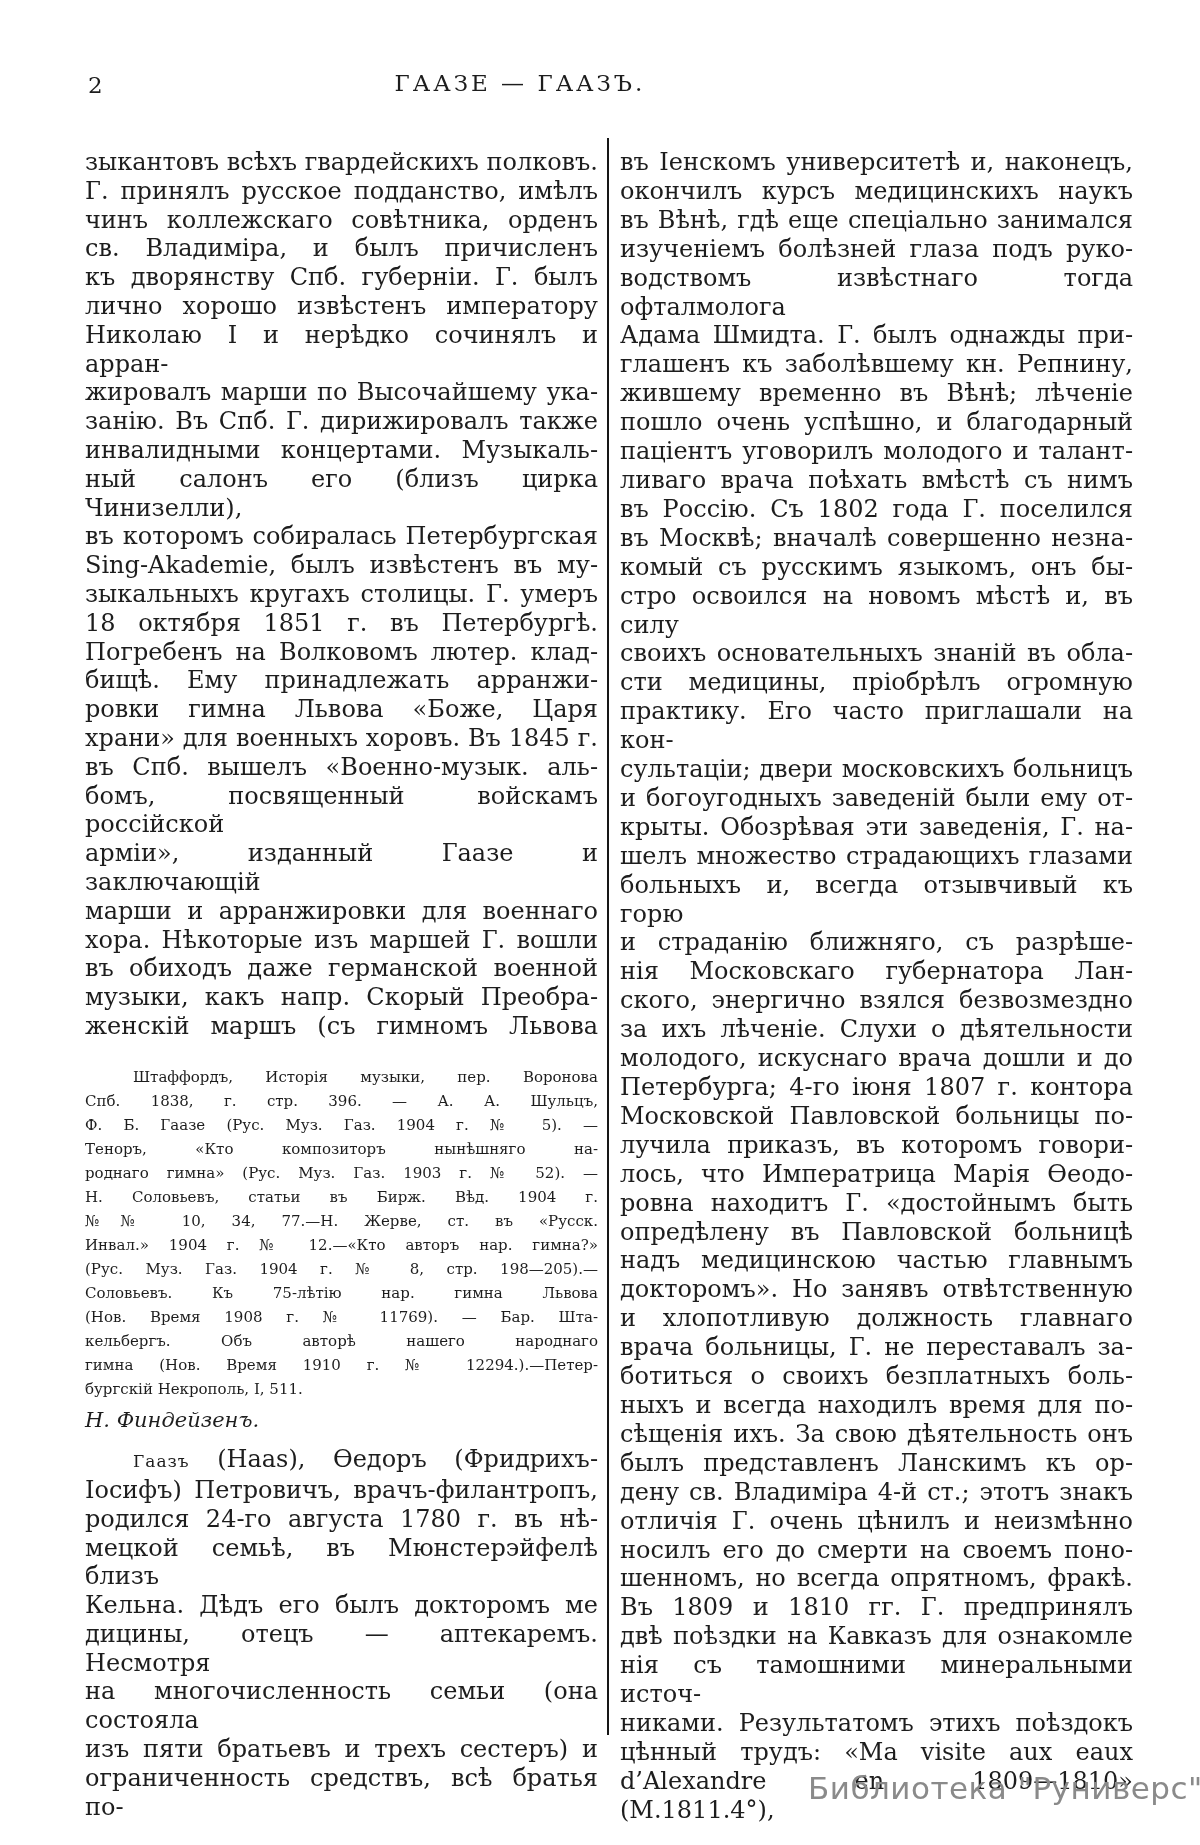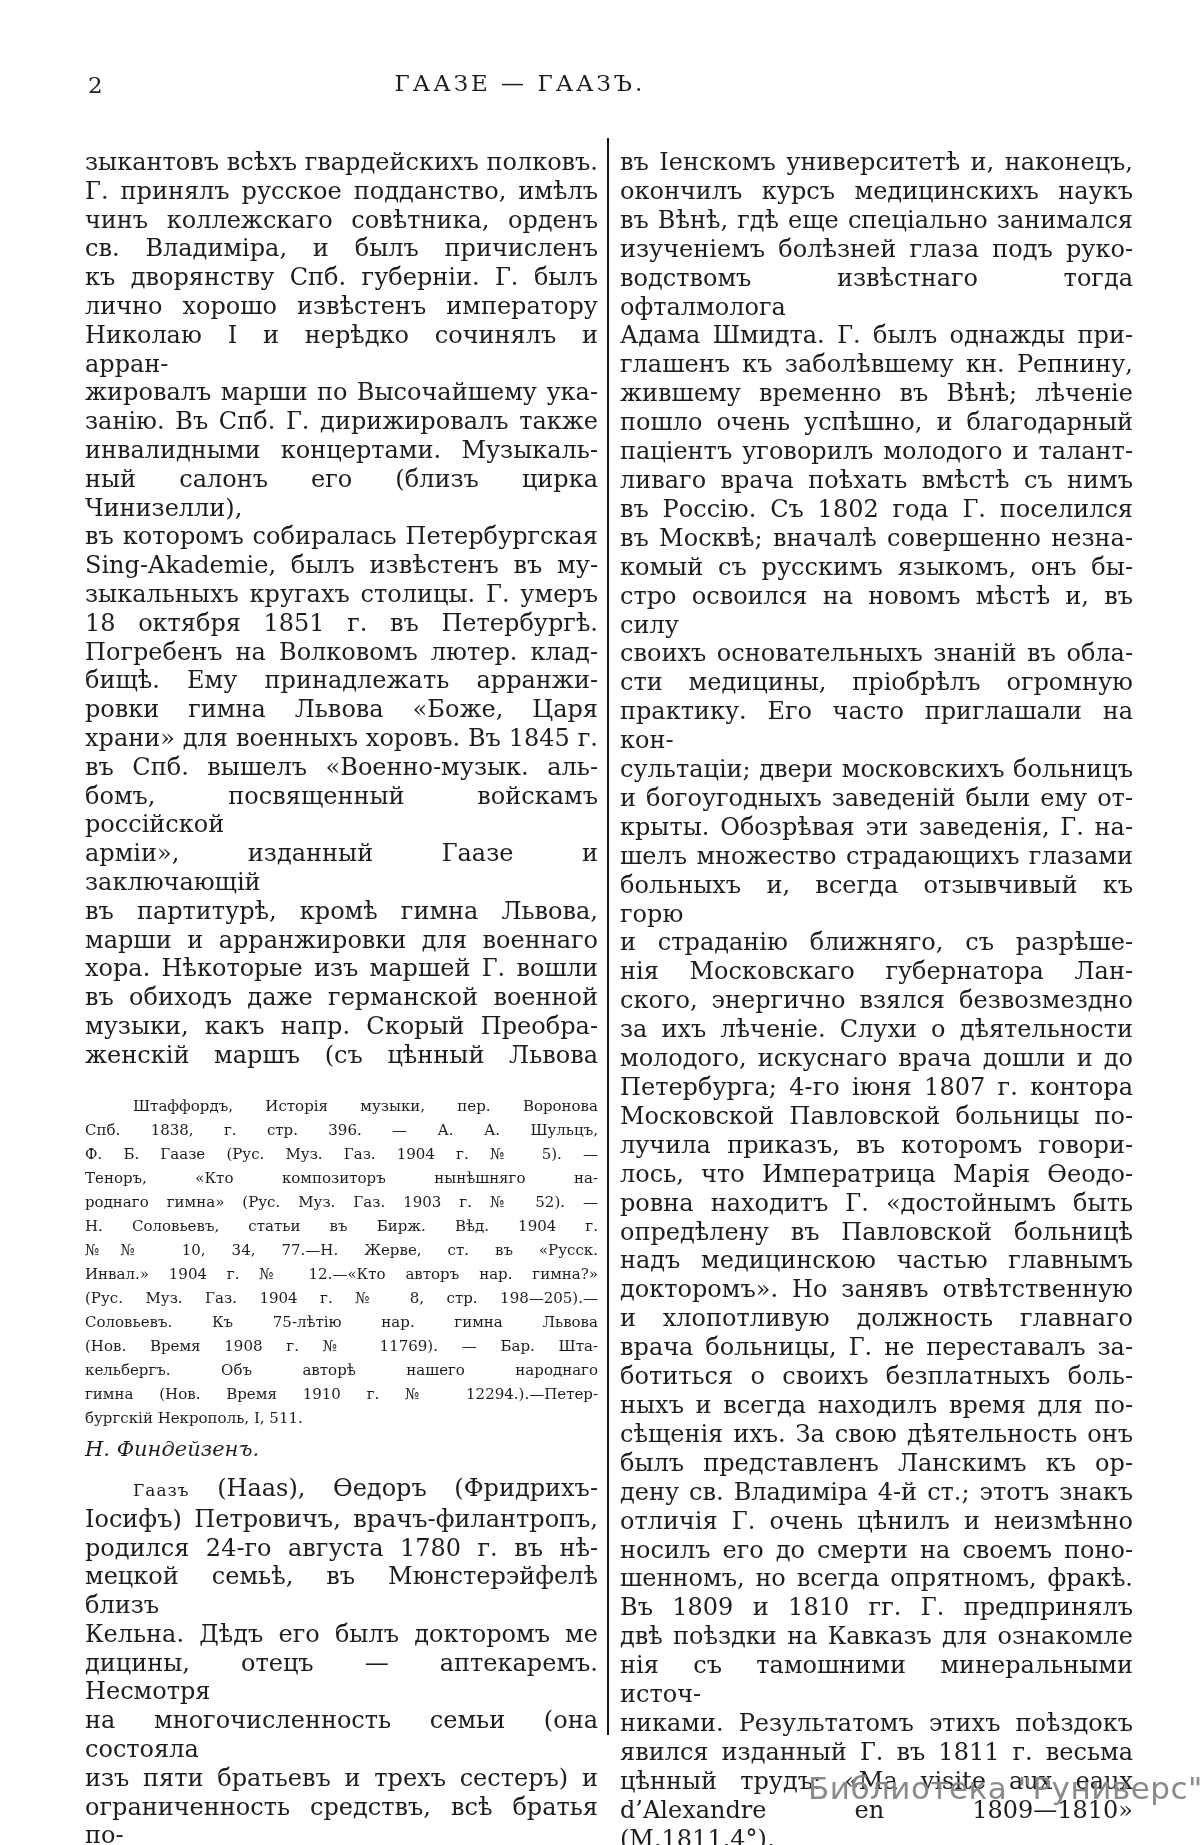--- a/index.html
+++ b/index.html
@@ -79,26 +79,25 @@
       <div class="line">Sing-Akademie, былъ извѣстенъ въ му-</div>
       <div class="line">зыкальныхъ кругахъ столицы. Г. умеръ</div>
       <div class="line">18 октября 1851 г. въ Петербургѣ.</div>
       <div class="line">Погребенъ на Волковомъ лютер. клад-</div>
       <div class="line">бищѣ. Ему принадлежать арранжи-</div>
       <div class="line">ровки гимна Львова «Боже, Царя</div>
       <div class="line">храни» для военныхъ хоровъ. Въ 1845 г.</div>
       <div class="line">въ Спб. вышелъ «Военно-музык. аль-</div>
       <div class="line">бомъ, посвященный войскамъ россійской</div>
       <div class="line">арміи», изданный Гаазе и заключающій</div>
-      <div class="line">въ партитурѣ, кромѣ гимна Львова,</div>
       <div class="line">марши и арранжировки для военнаго</div>
       <div class="line">хора. Нѣкоторые изъ маршей Г. вошли</div>
       <div class="line">въ обиходъ даже германской военной</div>
       <div class="line">музыки, какъ напр. Скорый Преобра-</div>
-      <div class="line">женскій маршъ (съ цѣнный Львова</div>
+      <div class="line">женскій маршъ (съ гимномъ Львова</div>
     </div>
 
   <div class="biblio">
       <div class="line ind">Штаффордъ, Исторія музыки, пер. Воронова</div>
       <div class="line">Спб. 1838, г. стр. 396. — А. А. Шульцъ,</div>
       <div class="line">Ф. Б. Гаазе (Рус. Муз. Газ. 1904 г. № 5). —</div>
       <div class="line">Теноръ, «Кто композиторъ нынѣшняго на-</div>
       <div class="line">роднаго гимна» (Рус. Муз. Газ. 1903 г. № 52). —</div>
       <div class="line">Н. Соловьевъ, статьи въ Бирж. Вѣд. 1904 г.</div>
       <div class="line">№№ 10, 34, 77.—Н. Жерве, ст. въ «Русск.</div>
@@ -177,19 +176,18 @@
       <div class="line">сѣщенія ихъ. За свою дѣятельность онъ</div>
       <div class="line">былъ представленъ Ланскимъ къ ор-</div>
       <div class="line">дену св. Владиміра 4-й ст.; этотъ знакъ</div>
       <div class="line">отличія Г. очень цѣнилъ и неизмѣнно</div>
       <div class="line">носилъ его до смерти на своемъ поно-</div>
       <div class="line">шенномъ, но всегда опрятномъ, фракѣ.</div>
       <div class="line">Въ 1809 и 1810 гг. Г. предпринялъ</div>
       <div class="line">двѣ поѣздки на Кавказъ для ознакомле</div>
       <div class="line">нія съ тамошними минеральными источ-</div>
       <div class="line">никами. Результатомъ этихъ поѣздокъ</div>
-      <div class="line">явился изданный Г. въ 1811 г. весьма</div>
       <div class="line">цѣнный трудъ: «Ma visite aux eaux</div>
       <div class="line">d’Alexandre en 1809—1810» (М.1811.4°),</div>
     </div>
 </div>
 
 <div class="watermark">Библиотека "Руниверс"</div>
 
 </body></html>

